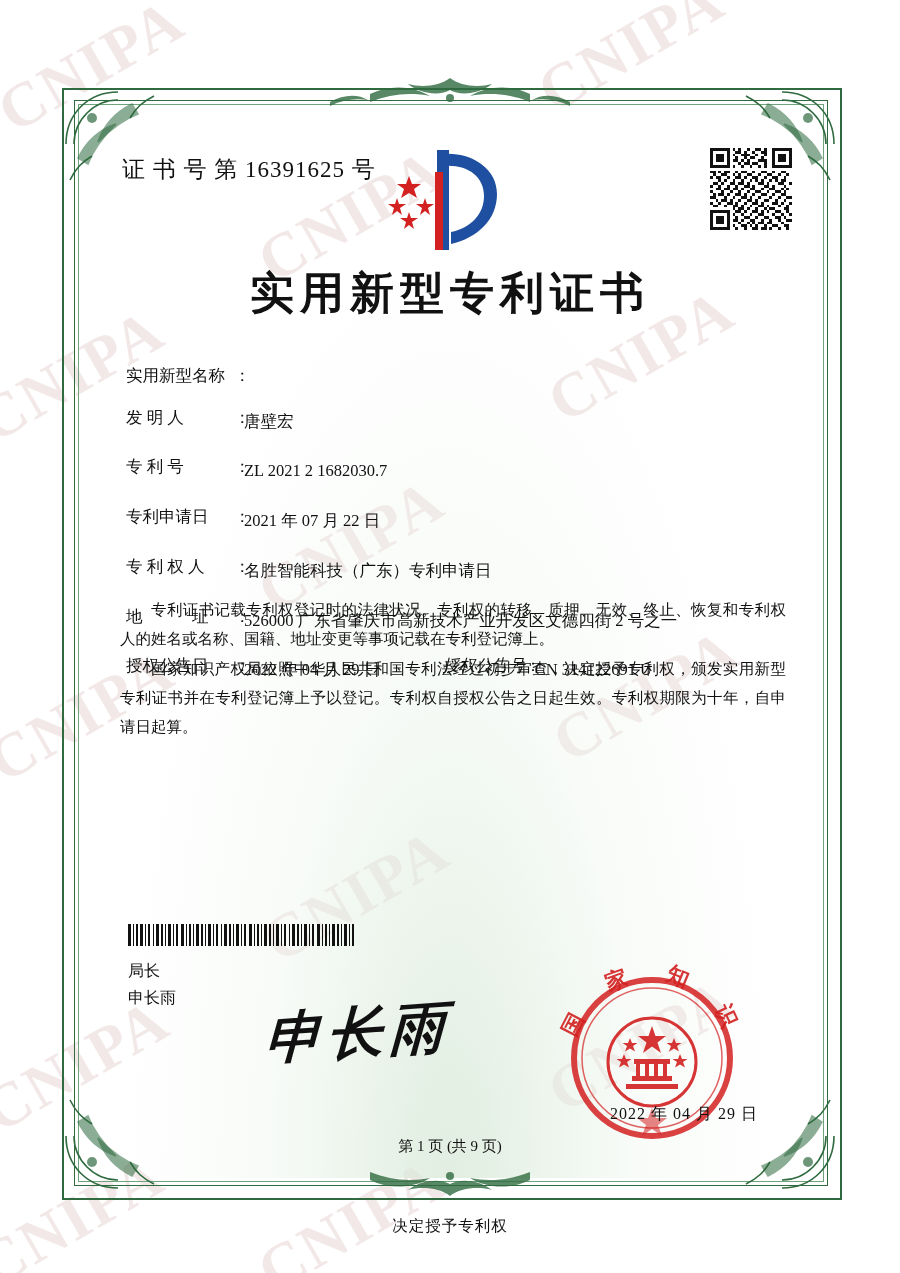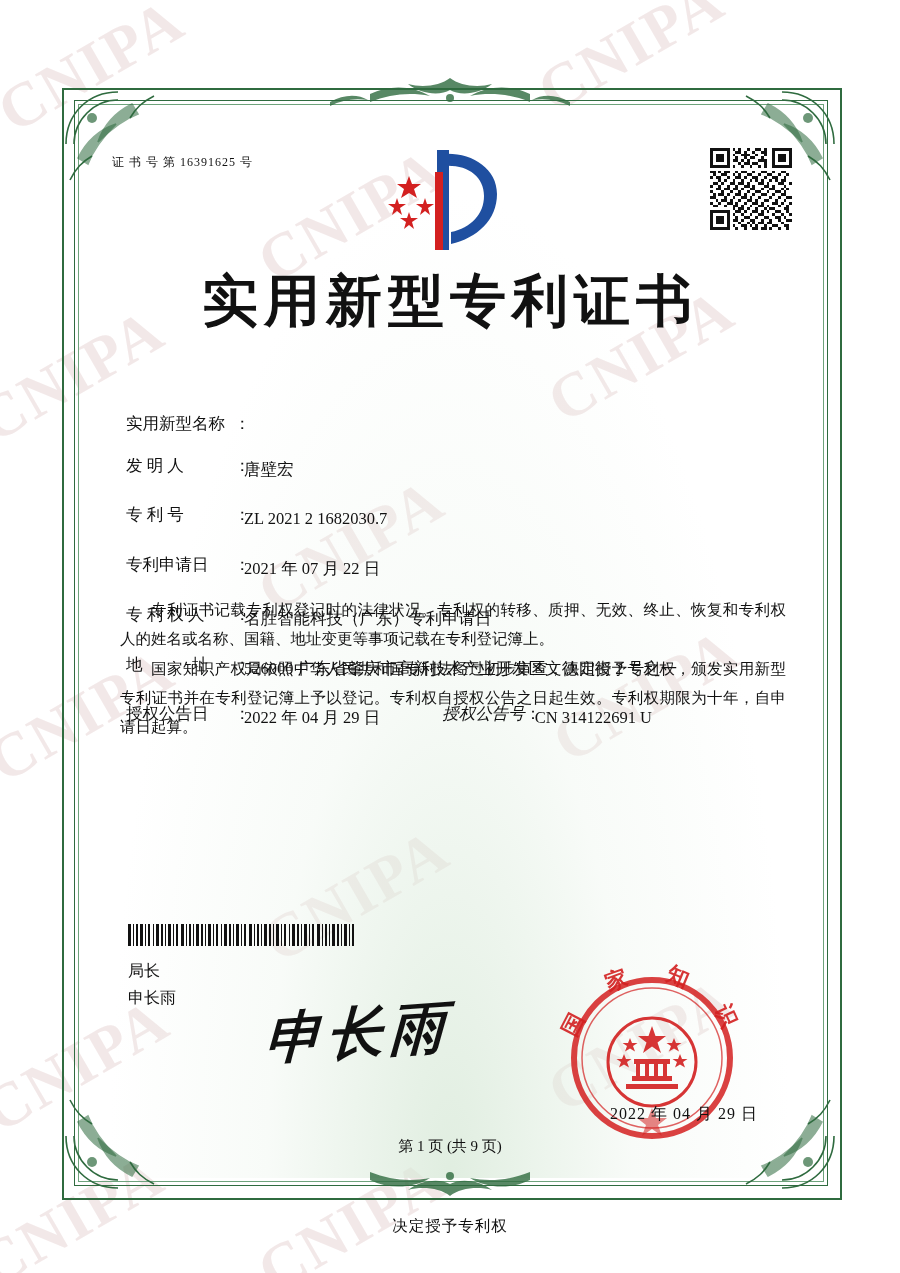--- a/index.html
+++ b/index.html
@@ -76,23 +76,23 @@
   
   .content {
     position: absolute;
     left: 80px; top: 106px;
     width: 740px; height: 1072px;
     z-index: 4;
   }
 
   .cert-no {
     position: absolute;
-    left: 32px;
+    left: 42px;
     top: 48px;
-    font-size: 12px;
+    font-size: 23px;
     letter-spacing: 1px;
     color: #111;
   }
 
   .emblem {
     position: absolute;
     left: 50%;
     top: 40px;
     transform: translateX(-50%);
     width: 130px;
@@ -105,35 +105,34 @@
     top: 42px;
     width: 82px;
     height: 82px;
   }
 
   .title {
     position: absolute;
     left: 0; right: 0;
     top: 158px;
     text-align: center;
-    font-size: 56px;
+    font-size: 44px;
     font-weight: 700;
     letter-spacing: 6px;
     font-family: "DejaVu Serif", "Liberation Serif", serif;
     color: #111;
   }
 
   .fields {
     position: absolute;
     left: 46px;
     right: 36px;
     top: 262px;
     font-size: 16.5px;
     line-height: 1;
-    margin-top: 48px;
   }
   .field-row {
     display: flex;
     align-items: flex-start;
     margin-bottom: 25px;
   }
   .field-label {
     width: 108px;
     flex: 0 0 108px;
     letter-spacing: 0;

